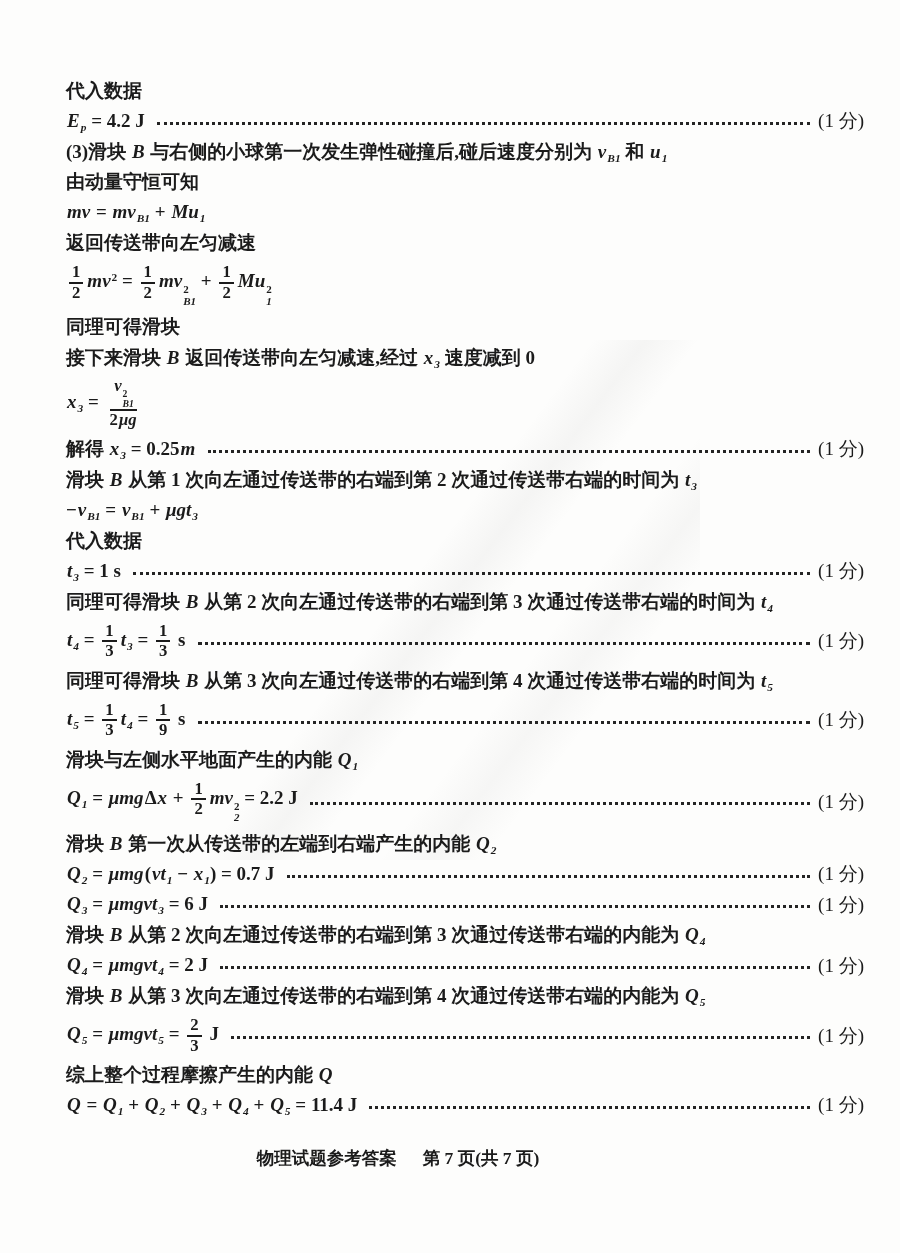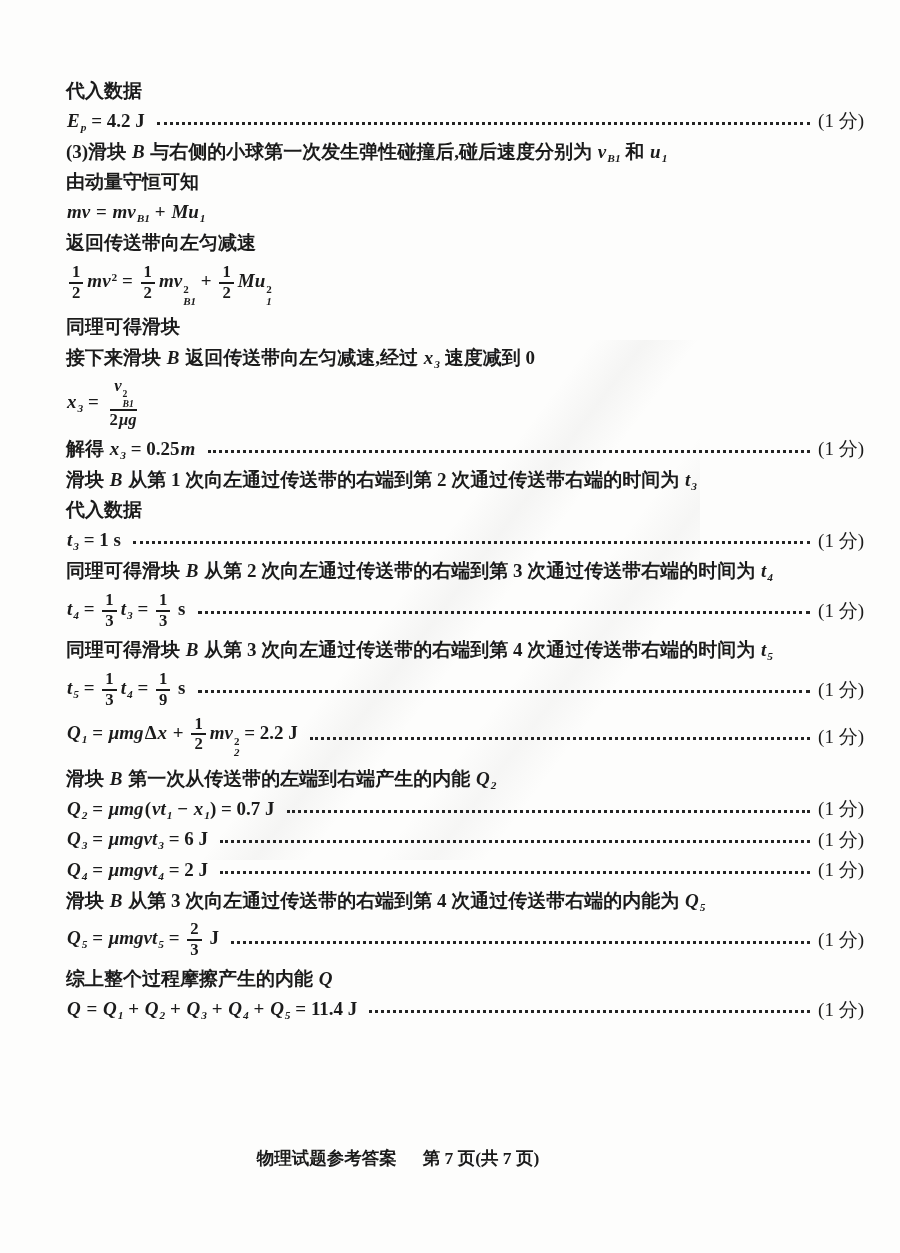--- a/index.html
+++ b/index.html
@@ -126,20 +126,23 @@
           </span></span>
       </div>
       <div class="line dotted">
         <span class="line-body"><span class="seg-r">解得 </span><span class="seg-i">x</span><span class="seg-sub">3</span><span class="seg-r"> = 0.25</span><span class="seg-i">m</span></span>
         <span class="leader"></span>
         <span class="score">(1 分)</span>
       </div>
       <div class="line text">
         <span class="line-body"><span class="seg-r">滑块 </span><span class="seg-i">B</span><span class="seg-r"> 从第 1 次向左通过传送带的右端到第 2 次通过传送带右端的时间为 </span><span class="seg-i">t</span><span class="seg-sub">3</span></span>
       </div>
+      <div class="line formula">
+        <span class="line-body"><span class="seg-r">−</span><span class="seg-i">v</span><span class="seg-sub">B1</span><span class="seg-r"> = </span><span class="seg-i">v</span><span class="seg-sub">B1</span><span class="seg-r"> + </span><span class="seg-i">μgt</span><span class="seg-sub">3</span></span>
+      </div>
       <div class="line text">
         <span class="line-body"><span class="seg-r">代入数据</span></span>
       </div>
       <div class="line dotted">
         <span class="line-body"><span class="seg-i">t</span><span class="seg-sub">3</span><span class="seg-r"> = 1 s</span></span>
         <span class="leader"></span>
         <span class="score">(1 分)</span>
       </div>
       <div class="line text">
         <span class="line-body"><span class="seg-r">同理可得滑块 </span><span class="seg-i">B</span><span class="seg-r"> 从第 2 次向左通过传送带的右端到第 3 次通过传送带右端的时间为 </span><span class="seg-i">t</span><span class="seg-sub">4</span></span>
@@ -161,20 +164,23 @@
       <div class="line dotted tall">
         <span class="line-body"><span class="seg-i">t</span><span class="seg-sub">5</span><span class="seg-r"> = </span><span class="frac">
             <span class="num"><span class="seg-r">1</span></span>
             <span class="den"><span class="seg-r">3</span></span>
           </span><span class="seg-i">t</span><span class="seg-sub">4</span><span class="seg-r"> = </span><span class="frac">
             <span class="num"><span class="seg-r">1</span></span>
             <span class="den"><span class="seg-r">9</span></span>
           </span><span class="seg-r"> s</span></span>
         <span class="leader"></span>
         <span class="score">(1 分)</span>
+      </div>
+      <div class="line text">
+        <span class="line-body"><span class="seg-r">滑块与左侧水平地面产生的内能 </span><span class="seg-i">Q</span><span class="seg-sub">1</span></span>
       </div>
       <div class="line dotted tall">
         <span class="line-body"><span class="seg-i">Q</span><span class="seg-sub">1</span><span class="seg-r"> = </span><span class="seg-i">μmg</span><span class="seg-r">Δ</span><span class="seg-i">x</span><span class="seg-r"> + </span><span class="frac">
             <span class="num"><span class="seg-r">1</span></span>
             <span class="den"><span class="seg-r">2</span></span>
           </span><span class="seg-i">mv</span><span class="ss">
             <span class="ss-sup">2</span>
             <span class="ss-sub">2</span>
           </span><span class="seg-r"> = 2.2 J</span></span>
         <span class="leader"></span>
@@ -185,20 +191,23 @@
       </div>
       <div class="line dotted">
         <span class="line-body"><span class="seg-i">Q</span><span class="seg-sub">2</span><span class="seg-r"> = </span><span class="seg-i">μmg</span><span class="seg-r">(</span><span class="seg-i">vt</span><span class="seg-sub">1</span><span class="seg-r"> − </span><span class="seg-i">x</span><span class="seg-sub">1</span><span class="seg-r">) = 0.7 J</span></span>
         <span class="leader"></span>
         <span class="score">(1 分)</span>
       </div>
       <div class="line dotted">
         <span class="line-body"><span class="seg-i">Q</span><span class="seg-sub">3</span><span class="seg-r"> = </span><span class="seg-i">μmgvt</span><span class="seg-sub">3</span><span class="seg-r"> = 6 J</span></span>
         <span class="leader"></span>
         <span class="score">(1 分)</span>
+      </div>
+      <div class="line text">
+        <span class="line-body"><span class="seg-r">滑块 </span><span class="seg-i">B</span><span class="seg-r"> 从第 2 次向左通过传送带的右端到第 3 次通过传送带右端的内能为 </span><span class="seg-i">Q</span><span class="seg-sub">4</span></span>
       </div>
       <div class="line dotted">
         <span class="line-body"><span class="seg-i">Q</span><span class="seg-sub">4</span><span class="seg-r"> = </span><span class="seg-i">μmgvt</span><span class="seg-sub">4</span><span class="seg-r"> = 2 J</span></span>
         <span class="leader"></span>
         <span class="score">(1 分)</span>
       </div>
       <div class="line text">
         <span class="line-body"><span class="seg-r">滑块 </span><span class="seg-i">B</span><span class="seg-r"> 从第 3 次向左通过传送带的右端到第 4 次通过传送带右端的内能为 </span><span class="seg-i">Q</span><span class="seg-sub">5</span></span>
       </div>
       <div class="line dotted tall">

